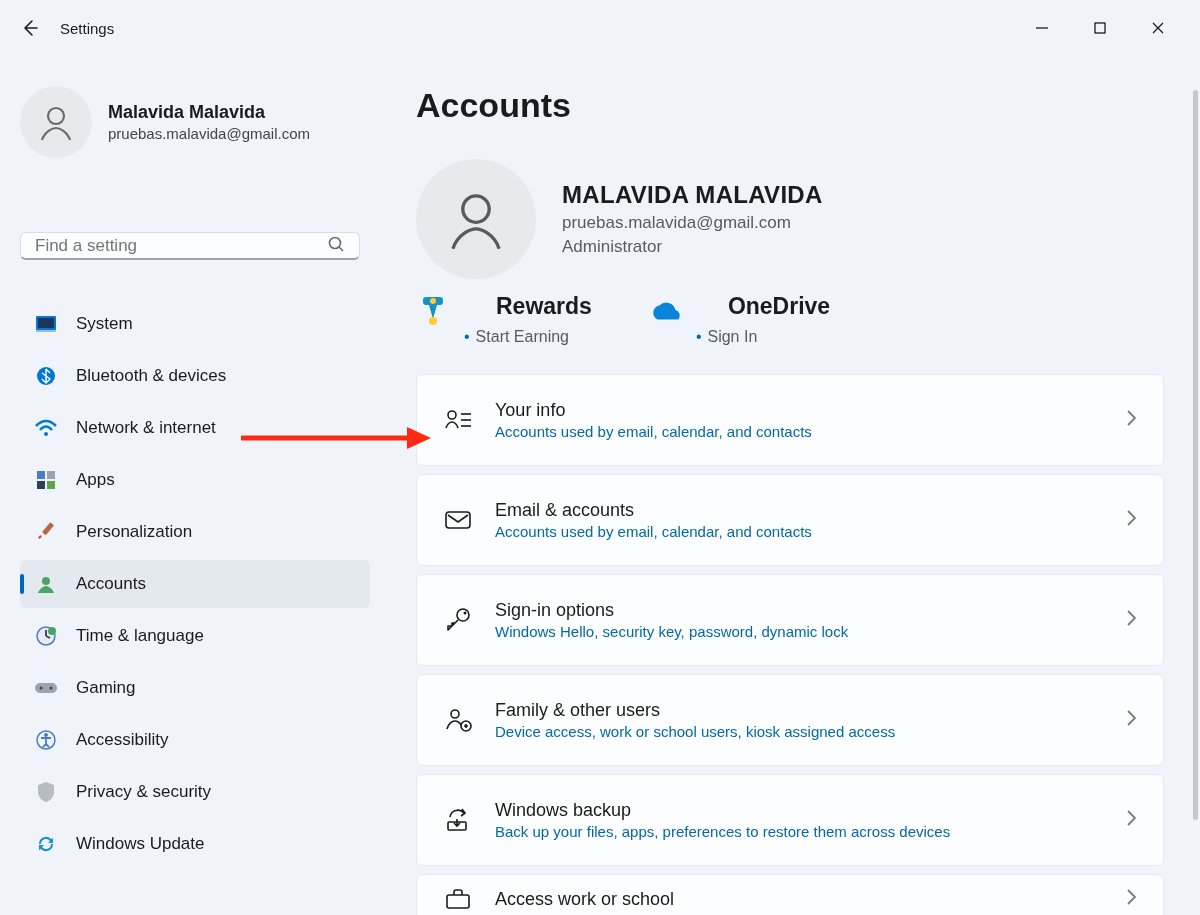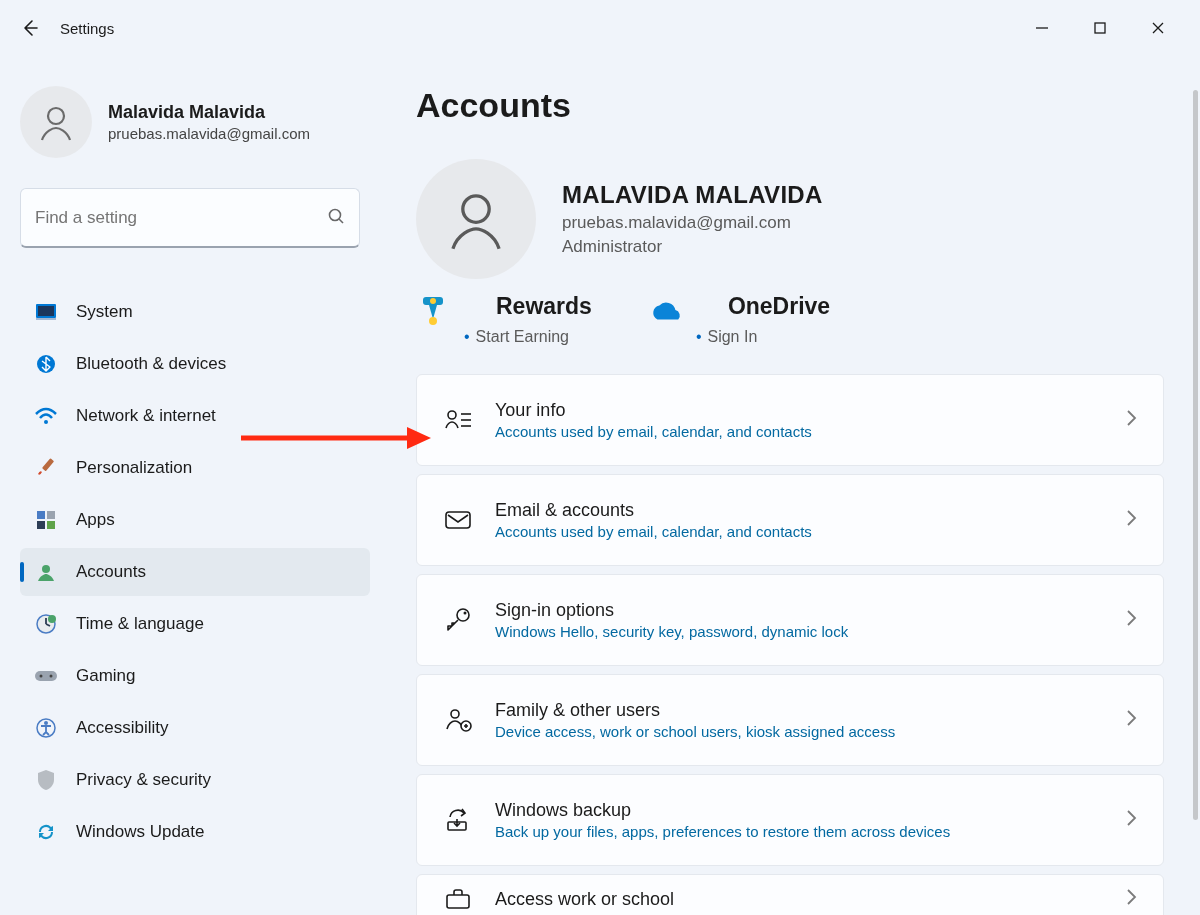--- a/index.html
+++ b/index.html
@@ -14,21 +14,21 @@
 
   .app-body { display:flex; height: calc(915px - 56px); }
 
   
   .sidebar { width: 390px; padding: 30px 20px 0 20px; display:flex; flex-direction:column; }
   .user-header { display:flex; align-items:center; gap:16px; margin-bottom:30px; }
   .avatar-circle-lg { width:72px; height:72px; border-radius:50%; background:#e7e9ec; display:flex; align-items:center; justify-content:center; }
   .user-header .name { font-size:18px; font-weight:600; }
   .user-header .email { font-size:15px; color:#444; margin-top:2px; }
 
-  .search-box { display:flex; align-items:center; width:340px; height:60px; background:#fbfdff; border:1px solid #d6dde7; border-bottom:2px solid #9aa3af; border-radius:6px; padding:0 14px; }
+  .search-box { display:flex; align-items:center; width:340px; height:28px; background:#fbfdff; border:1px solid #d6dde7; border-bottom:2px solid #9aa3af; border-radius:6px; padding:0 14px;margin-top:44px; }
   .search-box input { flex:1; border:none; background:transparent; font-size:17px; outline:none; color:#444; }
   .search-box .srch-icon { opacity:.8; }
 
   .nav-list { margin-top:40px; display:flex; flex-direction:column; gap:4px; }
   .nav-item { display:flex; align-items:center; gap:18px; height:48px; padding:0 14px; border-radius:6px; font-size:17px; position:relative; cursor:pointer; }
   .nav-item.active { background:#e3e9ef; }
   .nav-item.active::before { content:""; position:absolute; left:0; top:14px; bottom:14px; width:4px; border-radius:3px; background:#0067c0; }
   .nav-item .ico { width:24px; height:24px; display:flex; align-items:center; justify-content:center; }
 
   
@@ -147,38 +147,38 @@
               <path d="M1 7 Q11 -3 21 7" fill="none" stroke="#0078d4" stroke-width="2.5"></path>
               <path d="M5 11 Q11 4 17 11" fill="none" stroke="#0078d4" stroke-width="2.5"></path>
               <circle cx="11" cy="15" r="2" fill="#0078d4"></circle>
             </svg>
         </span>
         <span>Network &amp; internet</span>
       </div>
 
       <div class="nav-item">
         <span class="ico">
-          <svg width="22" height="22" viewBox="0 0 22 22">
-              <rect x="11" y="1" width="5" height="13" rx="1" transform="rotate(40 13 7)" fill="#b96a3f"></rect>
-              <path d="M3 17 Q5 13 7 15 Q5 19 3 17" fill="#d34a2c"></path>
-            </svg>
-        </span>
-        <span>Personalization</span>
-      </div>
-
-      <div class="nav-item">
-        <span class="ico">
           <svg width="20" height="20" viewBox="0 0 20 20">
               <rect x="1" y="1" width="8" height="8" fill="#4a7cc4"></rect>
               <rect x="11" y="1" width="8" height="8" fill="#9aa3af"></rect>
               <rect x="1" y="11" width="8" height="8" fill="#2d3e56"></rect>
               <rect x="11" y="11" width="8" height="8" fill="#5fa34a"></rect>
             </svg>
         </span>
         <span>Apps</span>
+      </div>
+
+      <div class="nav-item">
+        <span class="ico">
+          <svg width="22" height="22" viewBox="0 0 22 22">
+              <rect x="11" y="1" width="5" height="13" rx="1" transform="rotate(40 13 7)" fill="#b96a3f"></rect>
+              <path d="M3 17 Q5 13 7 15 Q5 19 3 17" fill="#d34a2c"></path>
+            </svg>
+        </span>
+        <span>Personalization</span>
       </div>
 
       <div class="nav-item active">
         <span class="ico">
           <svg width="22" height="22" viewBox="0 0 22 22">
               <circle cx="11" cy="8" r="4" fill="#4ba36a"></circle>
               <path d="M3 20c2-5 6-7 8-7s6 2 8 7" fill="#4ba36a"></path>
             </svg>
         </span>
         <span>Accounts</span>

